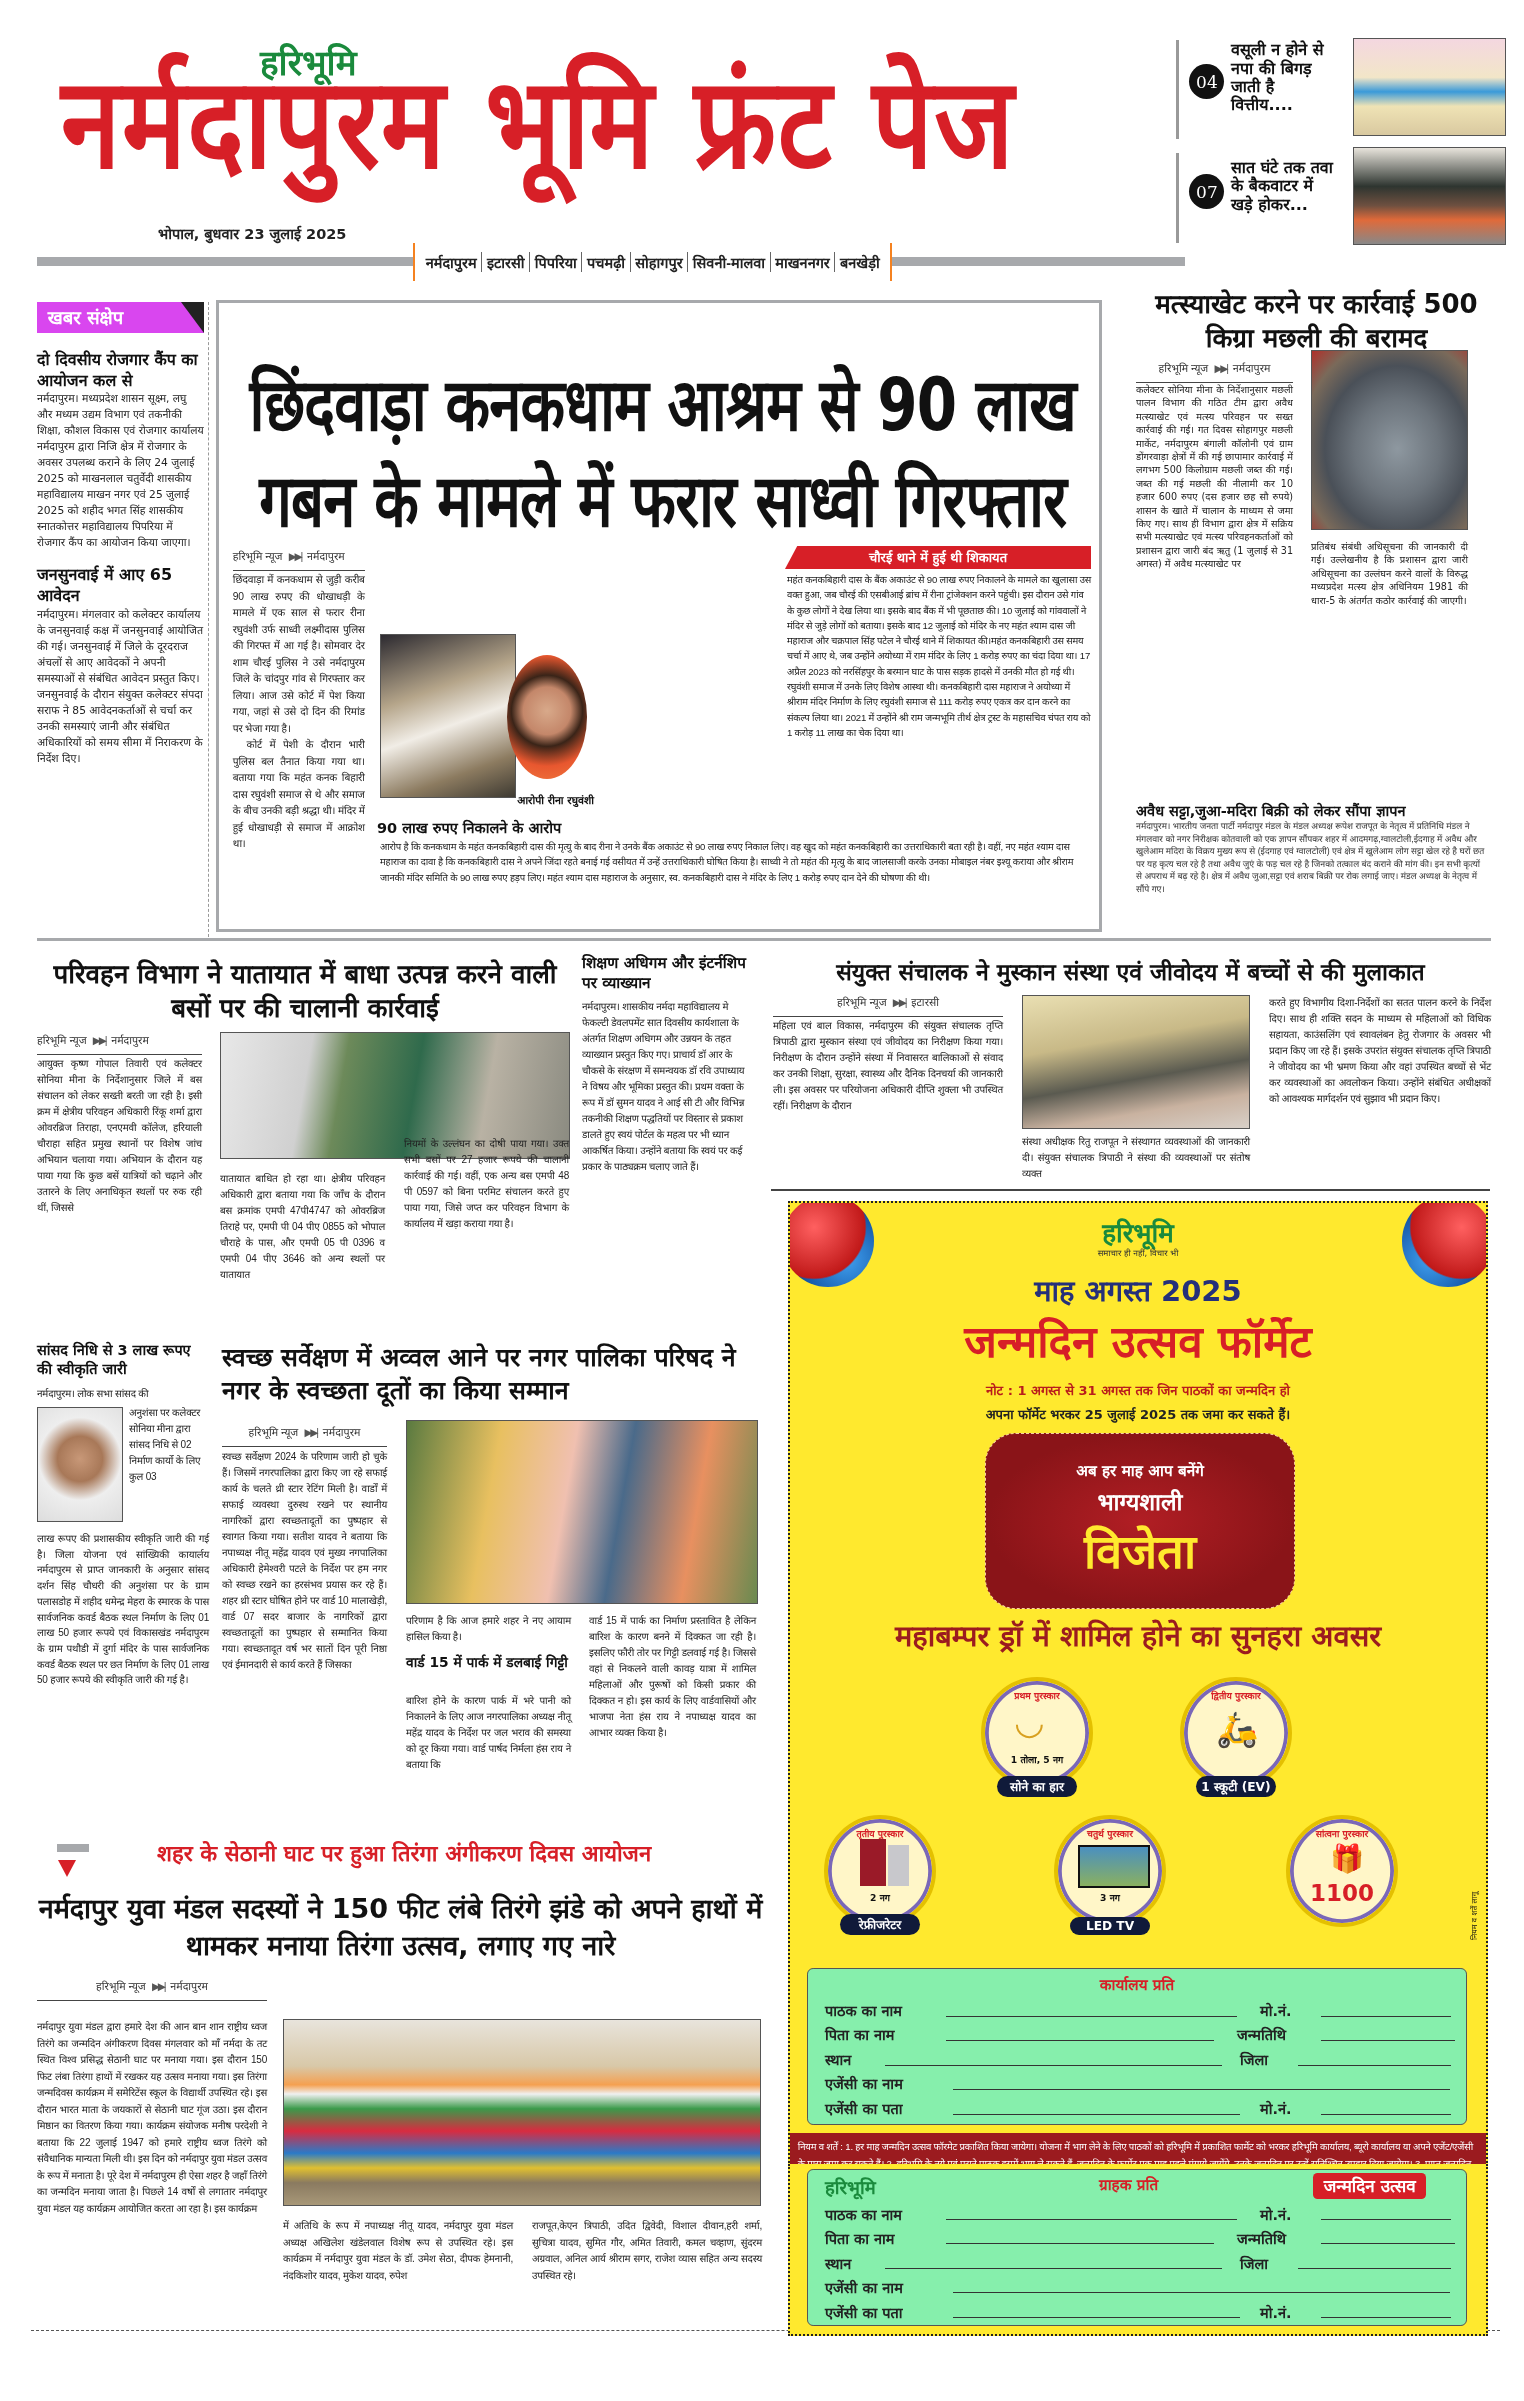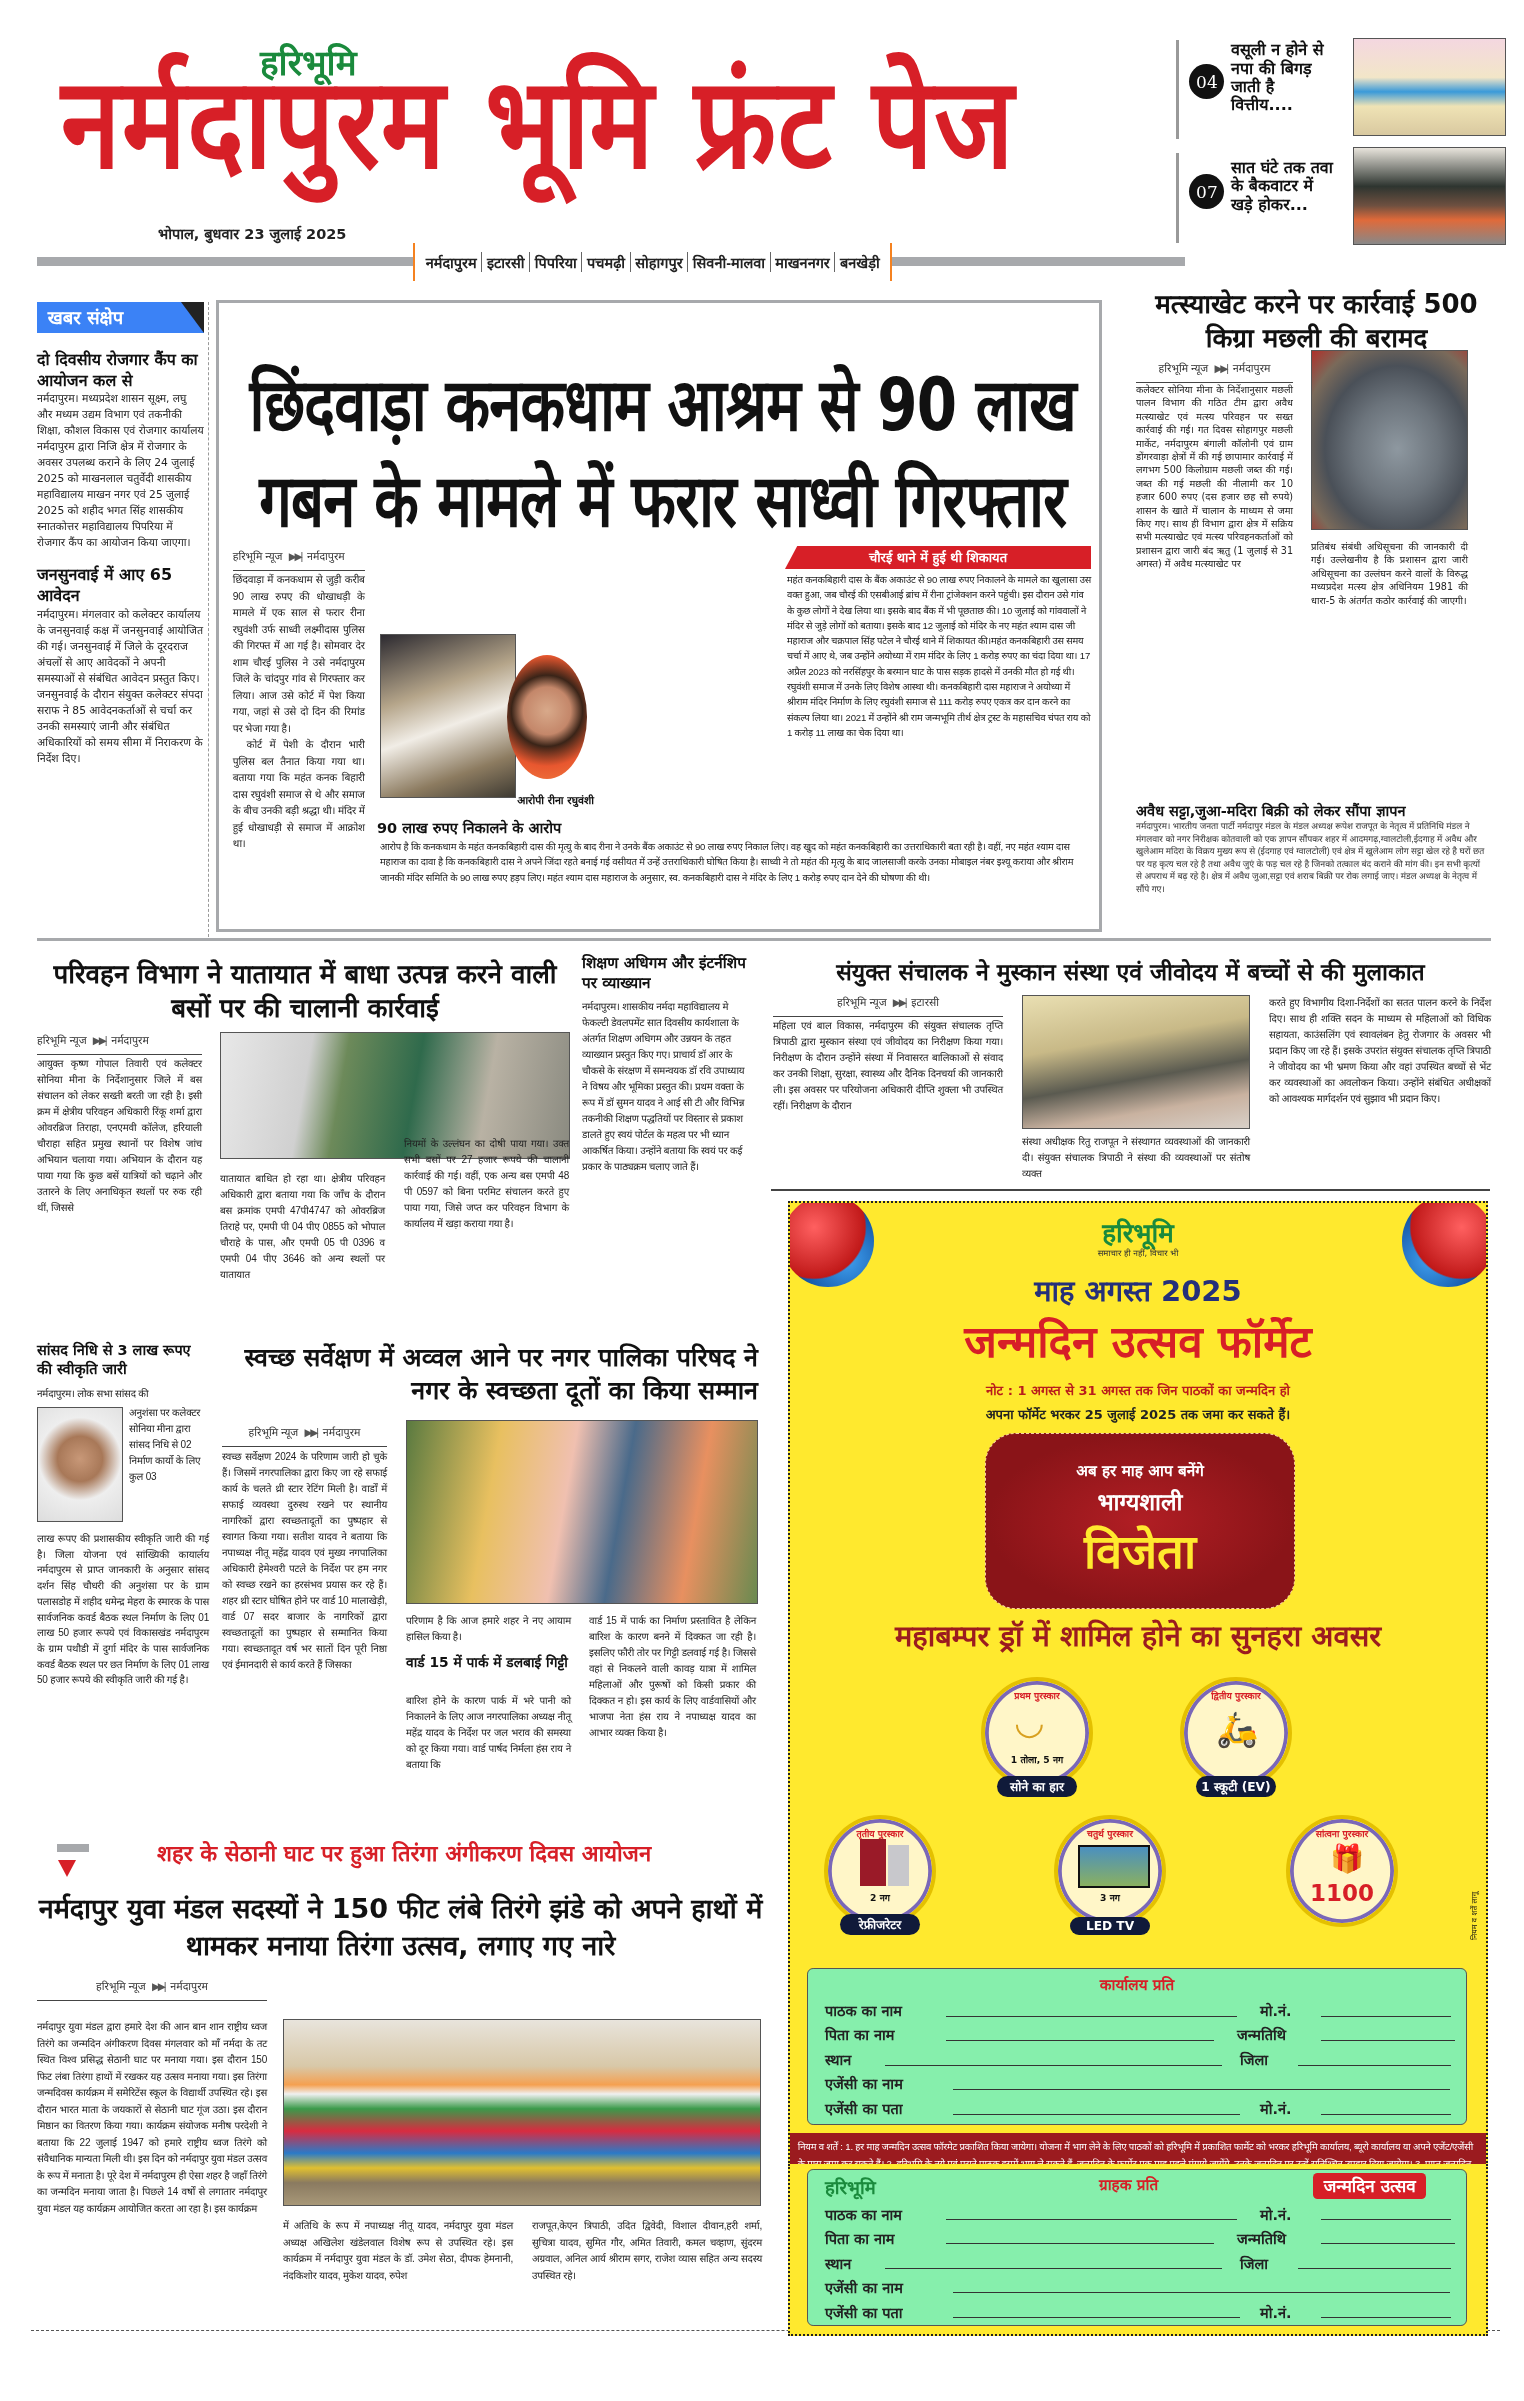--- a/index.html
+++ b/index.html
@@ -20,21 +20,21 @@
 .city{font-size:14.5px;font-weight:bold;color:#222;padding:0 4.6px;border-right:0.8px solid #666;font-family:"Liberation Sans",sans-serif}
 .city:last-child{border-right:none}
 
 #teasers{left:1171px;top:38px;width:354px;height:210px}
 .tz-line{position:absolute;left:4.6px;width:3.1px;background:#999}
 .tz-num{position:absolute;width:35px;height:35px;border-radius:50%;background:#111;color:#fff;font-size:17px;display:flex;align-items:center;justify-content:center;font-family:"DejaVu Serif",serif}
 .tz-txt{position:absolute;font-size:16px;line-height:18.4px;color:#111;font-weight:600}
 .tz-img{position:absolute;width:153px;height:98px}
 
 #brief-col{left:37px;top:302px;width:167px}
-#brief-tag{background:#3b82f6;color:#fff;font-size:18.4px;font-weight:bold;padding:1.5px 10.7px;position:relative;height:31px}
+#brief-tag{background:#d946ef;color:#fff;font-size:18.4px;font-weight:bold;padding:1.5px 10.7px;position:relative;height:31px}
 #brief-tag:after{content:"";position:absolute;right:0;top:0;border-top:31px solid #222;border-left:23px solid transparent}
 .brief-h{font-size:16px;font-weight:bold;line-height:20.7px;margin-top:17px}
 .brief-b{font-size:10.7px;line-height:16px;color:#222;font-family:"DejaVu Sans",sans-serif}
 
 #main-box{left:216px;top:300px;width:886px;height:632px;border:3.1px solid #a7a9ac}
 #kicker{left:15.3px;top:7.7px;width:854px;font-size:23px;border-bottom:1.5px solid #333;text-align:center;padding-bottom:4.6px;color:#111}
 #main-head{left:7.7px;top:54px;width:872px;font-size:58px;font-weight:bold;line-height:77px;text-align:center;letter-spacing:-0.8px;transform:scaleY(1.25);transform-origin:top}
 #ribbon{left:566px;top:243px;width:306px;height:23px;background:#d71f27;color:#fff;font-size:13px;font-weight:bold;text-align:center;line-height:23px;clip-path:polygon(4% 0,100% 0,100% 100%,0 100%)}
 
 #fish-head{left:1133px;top:287px;width:367px;font-size:26px;font-weight:bold;line-height:34px;text-align:center}
@@ -138,21 +138,21 @@
 <div class="abs narrow-txt" style="left:1022px;top:1134px;width:228px;font-size:10px;line-height:16px">संस्था अधीक्षक रितु राजपूत ने संस्थागत व्यवस्थाओं की जानकारी दी। संयुक्त संचालक त्रिपाठी ने संस्था की व्यवस्थाओं पर संतोष व्यक्त</div>
 <div class="abs narrow-txt" style="left:1269px;top:995px;width:222px;font-size:10px;line-height:16px">करते हुए विभागीय दिशा-निर्देशों का सतत पालन करने के निर्देश दिए। साथ ही शक्ति सदन के माध्यम से महिलाओं को विधिक सहायता, काउंसलिंग एवं स्वावलंबन हेतु रोजगार के अवसर भी प्रदान किए जा रहे हैं। इसके उपरांत संयुक्त संचालक तृप्ति त्रिपाठी ने जीवोदय का भी भ्रमण किया और वहां उपस्थित बच्चों से भेंट कर व्यवस्थाओं का अवलोकन किया। उन्होंने संबंधित अधीक्षकों को आवश्यक मार्गदर्शन एवं सुझाव भी प्रदान किए।</div>
 <div class="abs" style="left:771px;top:1189px;width:719px;height:1.5px;background:#444"></div>
 
 <div class="abs" style="left:37px;top:1341px;width:172px;font-size:14.5px;font-weight:bold;line-height:19px">सांसद निधि से 3 लाख रूपए की स्वीकृति जारी</div>
 <div class="abs narrow-txt" style="left:37px;top:1385px;width:172px;font-size:10px">नर्मदापुरम। लोक सभा सांसद की</div>
 <div class="abs photo" style="left:37px;top:1407px;width:86px;height:115px;background:radial-gradient(circle at 50% 45%,#c89878 0,#a87858 30%,#eee 55%,#ddd 100%)"></div>
 <div class="abs narrow-txt" style="left:129px;top:1405px;width:80px;font-size:10px;line-height:16px;text-align:left">अनुशंसा पर कलेक्टर सोनिया मीना द्वारा सांसद निधि से 02 निर्माण कार्यो के लिए कुल 03</div>
 <div class="abs narrow-txt" style="left:37px;top:1531px;width:172px;font-size:10px;line-height:15.7px">लाख रूपए की प्रशासकीय स्वीकृति जारी की गई है। जिला योजना एवं सांख्यिकी कायार्लय नर्मदापुरम से प्राप्त जानकारी के अनुसार सांसद दर्शन सिंह चौधरी की अनुशंसा पर के ग्राम पलासडोह में शहीद धमेन्द्र मेहरा के स्मारक के पास सार्वजनिक कवर्ड बैठक स्थल निर्माण के लिए 01 लाख 50 हजार रूपये एवं विकासखंड नर्मदापुरम के ग्राम पथौडी में दुर्गा मंदिर के पास सार्वजनिक कवर्ड बैठक स्थल पर छत निर्माण के लिए 01 लाख 50 हजार रूपये की स्वीकृति जारी की गई है।</div>
 
-<div class="abs" style="left:222px;top:1341px;width:536px;font-size:25px;font-weight:bold;line-height:33px;text-align:right">स्वच्छ सर्वेक्षण में अव्वल आने पर नगर पालिका परिषद ने नगर के स्वच्छता दूतों का किया सम्मान</div>
+<div class="abs" style="left:222px;top:1341px;width:536px;font-size:25px;font-weight:bold;line-height:33px;text-align:left">स्वच्छ सर्वेक्षण में अव्वल आने पर नगर पालिका परिषद ने नगर के स्वच्छता दूतों का किया सम्मान</div>
 <div class="abs byline" style="left:222px;top:1425px;width:165px;text-align:center">
   <span>हरिभूमि न्यूज</span><span class="arr">▶▶|</span><span>नर्मदापुरम</span>
 </div>
 <div class="abs narrow-txt" style="left:222px;top:1449px;width:165px;font-size:10px;line-height:16px">स्वच्छ सर्वेक्षण 2024 के परिणाम जारी हो चुके हैं। जिसमें नगरपालिका द्वारा किए जा रहे सफाई कार्य के चलते थ्री स्टार रेटिंग मिली है। वार्डों में सफाई व्यवस्था दुरुस्थ रखने पर स्थानीय नागरिकों द्वारा स्वच्छतादूतों का पुष्पहार से स्वागत किया गया। सतीश यादव ने बताया कि नपाध्यक्ष नीतू महेंद्र यादव एवं मुख्य नगपालिका अधिकारी हेमेश्वरी पटले के निर्देश पर हम नगर को स्वच्छ रखने का हरसंभव प्रयास कर रहे हैं। शहर थ्री स्टार घोषित होने पर वार्ड 10 मालाखेड़ी, वार्ड 07 सदर बाजार के नागरिकों द्वारा स्वच्छतादूतों का पुष्पहार से सम्मानित किया गया। स्वच्छतादूत वर्ष भर सातों दिन पूरी निष्ठा एवं ईमानदारी से कार्य करते हैं जिसका</div>
 <div class="abs photo" style="left:406px;top:1420px;width:352px;height:184px;background:linear-gradient(100deg,#5a7a40 0,#e8c060 25%,#f0c0b0 45%,#4a6a8a 60%,#e89060 80%,#6a8a50 100%)"></div>
 <div class="abs narrow-txt" style="left:406px;top:1613px;width:165px;font-size:10px;line-height:16px">परिणाम है कि आज हमारे शहर ने नए आयाम हासिल किया है।</div>
 <div class="abs" style="left:406px;top:1653px;width:165px;font-size:13.8px;font-weight:bold;line-height:18.4px">वार्ड 15 में पार्क में डलबाई गिट्टी</div>
 <div class="abs narrow-txt" style="left:406px;top:1693px;width:165px;font-size:10px;line-height:16px">बारिश होने के कारण पार्क में भरे पानी को निकालने के लिए आज नगरपालिका अध्यक्ष नीतू महेंद्र यादव के निर्देश पर जल भराव की समस्या को दूर किया गया। वार्ड पार्षद निर्मला हंस राय ने बताया कि</div>
 <div class="abs narrow-txt" style="left:589px;top:1613px;width:167px;font-size:10px;line-height:16px">वार्ड 15 में पार्क का निर्माण प्रस्तावित है लेकिन बारिश के कारण बनने में दिक्कत जा रही है। इसलिए फौरी तोर पर गिट्टी डलवाई गई है। जिससे वहां से निकलने वाली कावड़ यात्रा में शामिल महिलाओं और पुरूषों को किसी प्रकार की दिक्कत न हो। इस कार्य के लिए वार्डवासियों और भाजपा नेता हंस राय ने नपाध्यक्ष यादव का आभार व्यक्त किया है।</div>
 

